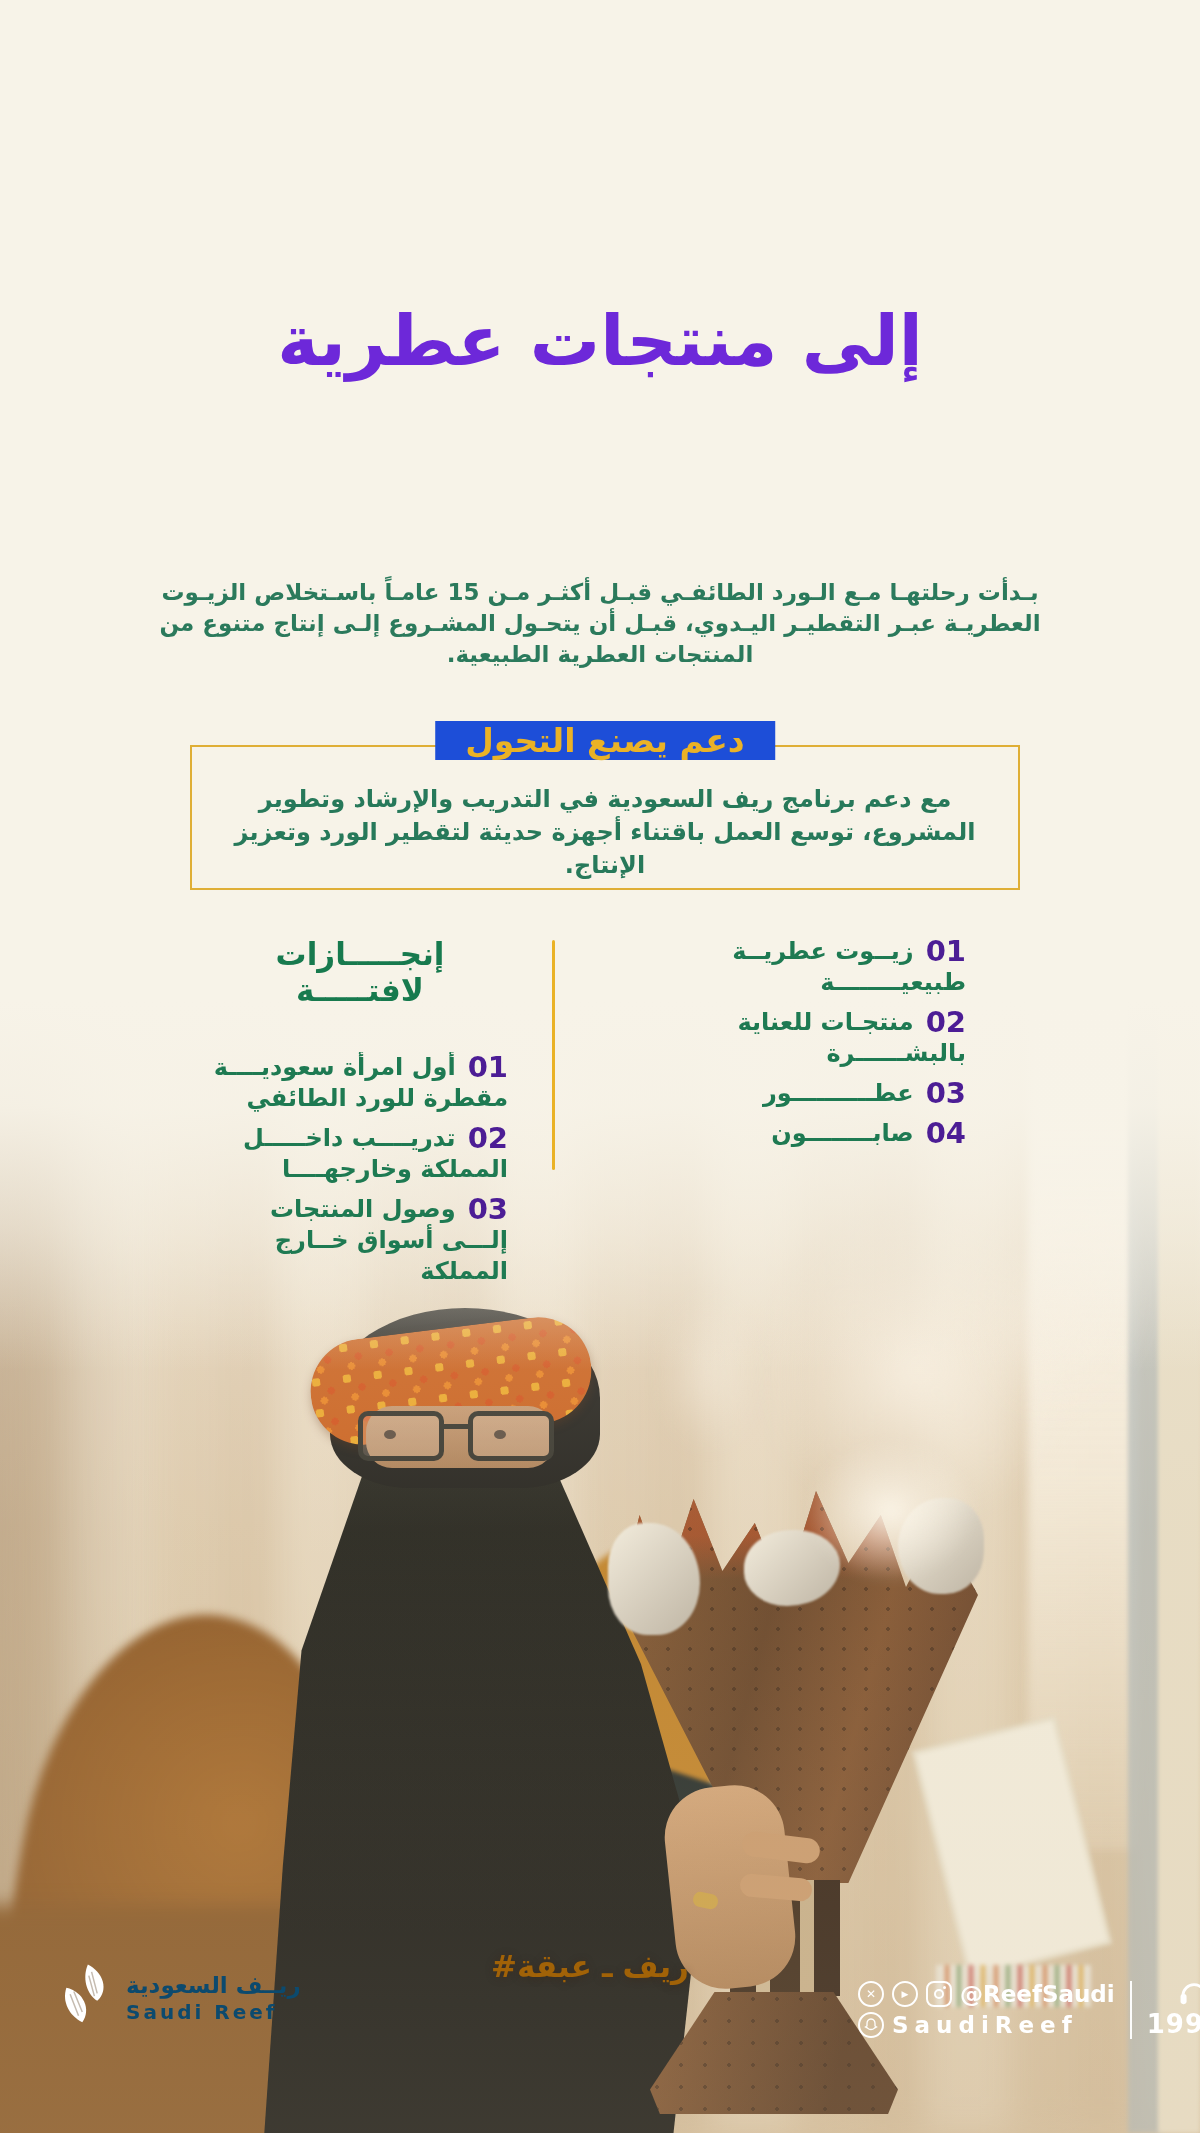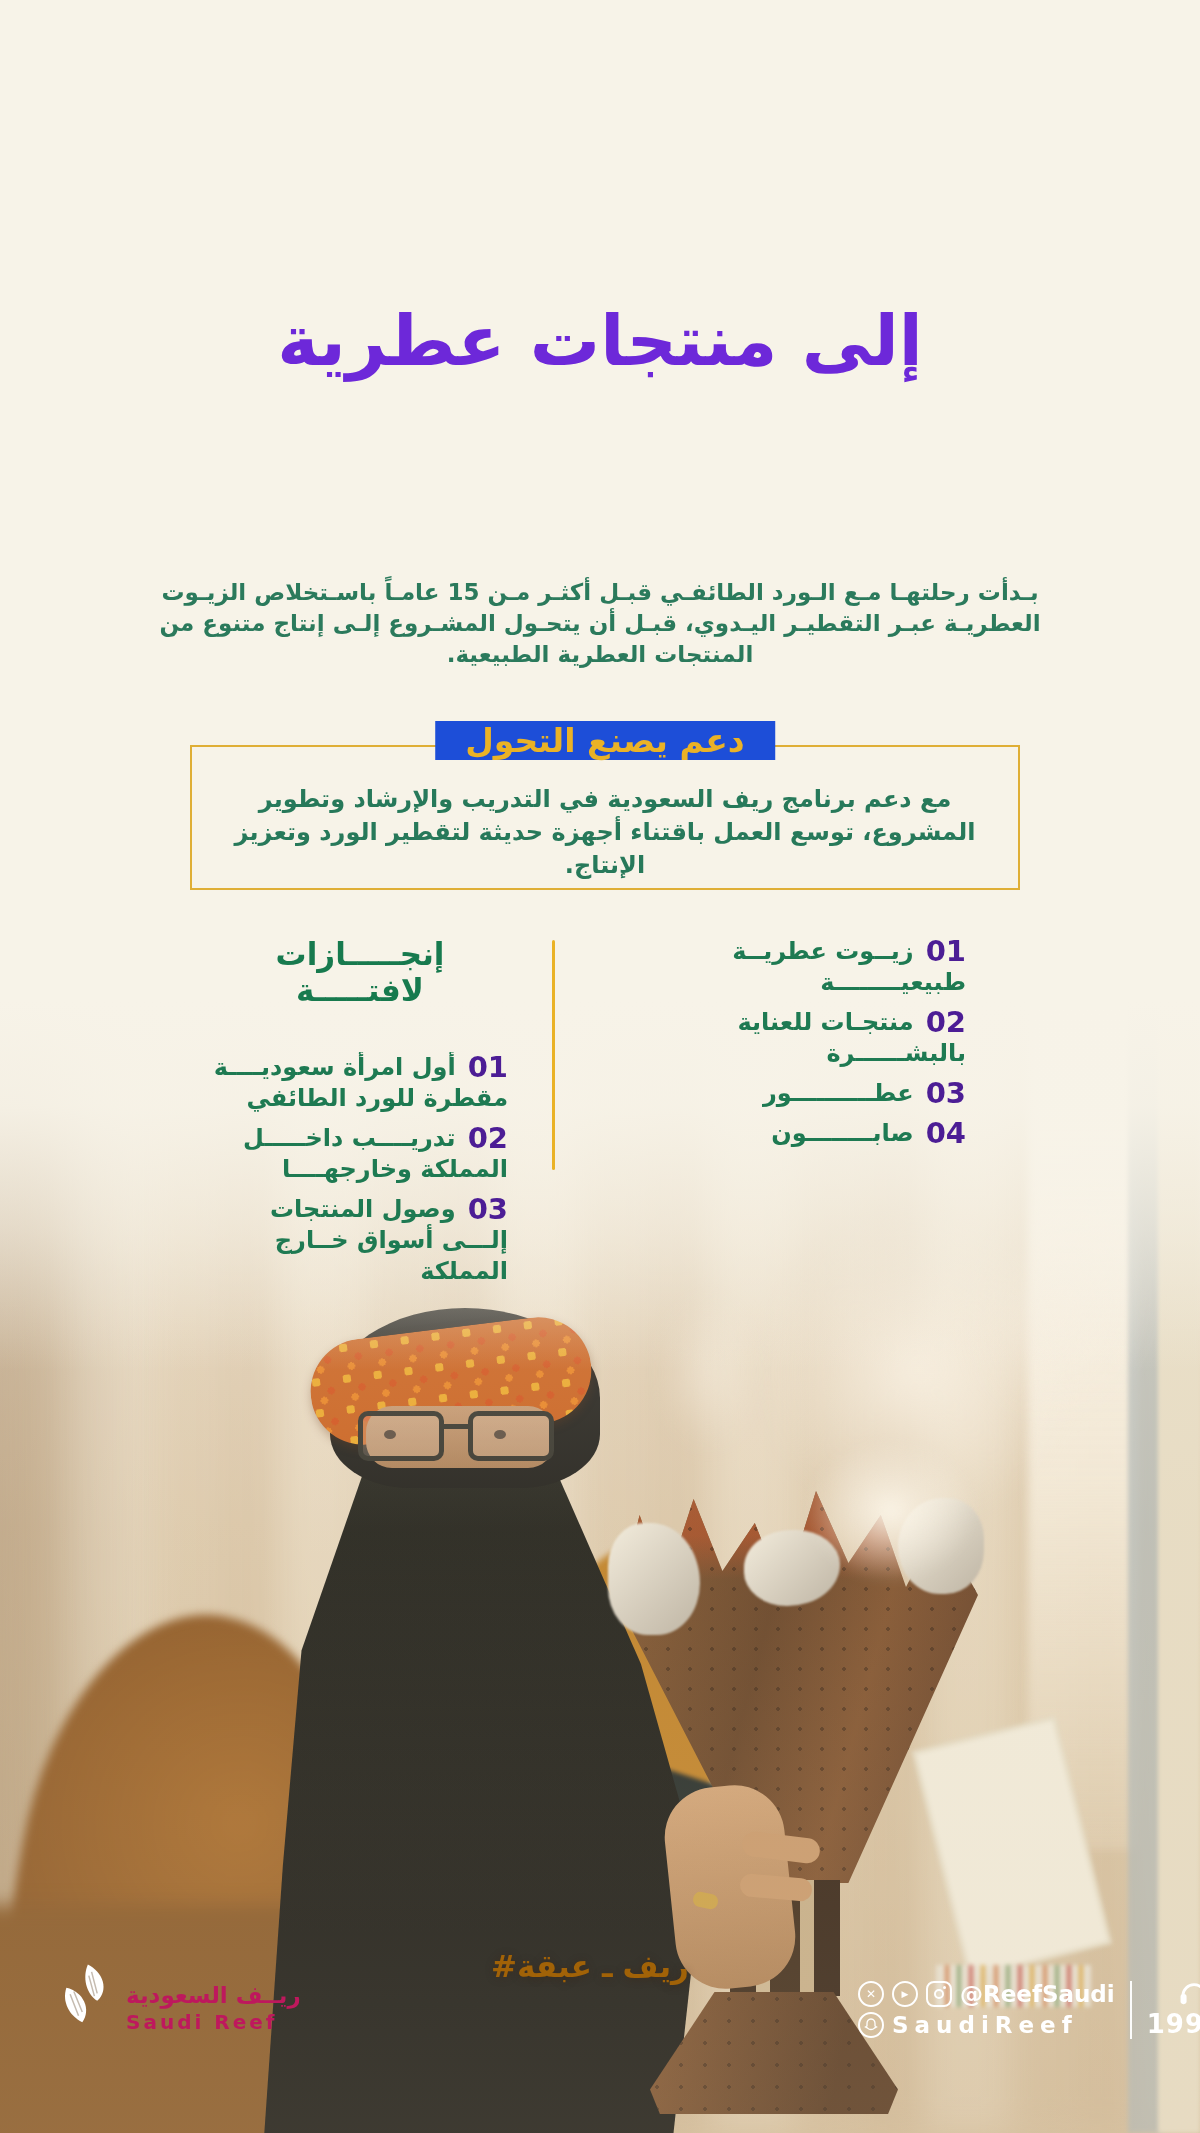--- a/index.html
+++ b/index.html
@@ -119,21 +119,21 @@
   .col h3{margin:0 0 44px;text-align:center;direction:rtl;font-size:31px;font-weight:800;color:#177A4E;}
   .item{direction:rtl;text-align:right;overflow:hidden;margin-bottom:9px;}
   .item .num{float:right;margin-left:12px;font-size:29px;font-weight:700;color:#4c1d95;line-height:30px;}
   .item .label{font-size:24px;font-weight:700;color:#1E7A52;line-height:31px;}
   .vdivider{position:absolute;left:552px;top:940px;width:3px;height:230px;background:#EAB226;border-radius:2px;}
 
   
   .footer-layer{position:absolute;inset:0;z-index:3;}
   .hashtag{position:absolute;top:1948px;left:410px;width:360px;display:flex;justify-content:center;gap:10px;
     color:#a16207;font-size:31px;font-weight:800;text-shadow:0 1px 8px rgba(60,30,10,.35);}
-  .brand{position:absolute;left:58px;top:1962px;display:flex;align-items:flex-end;gap:12px;color:#be185d;}
+  .brand{position:absolute;left:58px;top:1962px;display:flex;align-items:center;gap:12px;color:#0c4a6e;}
   .brand-text{display:flex;flex-direction:column;line-height:1.2;}
   .brand-ar{font-size:23px;font-weight:800;direction:rtl;}
   .brand-en{font-size:20px;letter-spacing:3px;font-weight:600;}
   .social{position:absolute;left:858px;top:1980px;display:flex;align-items:center;color:#fff;}
   .social-handles{display:flex;flex-direction:column;gap:5px;}
   .handle-row{display:flex;align-items:center;gap:8px;font-size:23px;font-weight:700;}
   .ic{width:26px;height:26px;border:2px solid #fff;border-radius:50%;display:flex;align-items:center;
     justify-content:center;font-size:12px;font-weight:700;color:#fff;position:relative;flex:0 0 auto;}
   .ic.ig{border-radius:8px;}
   .ig-lens{width:10px;height:10px;border:2px solid #fff;border-radius:50%;}

